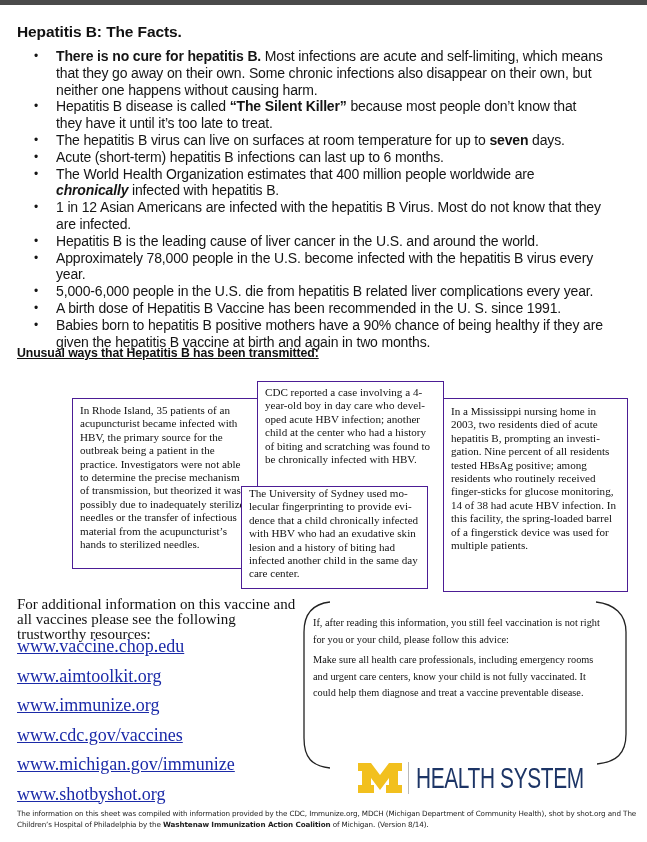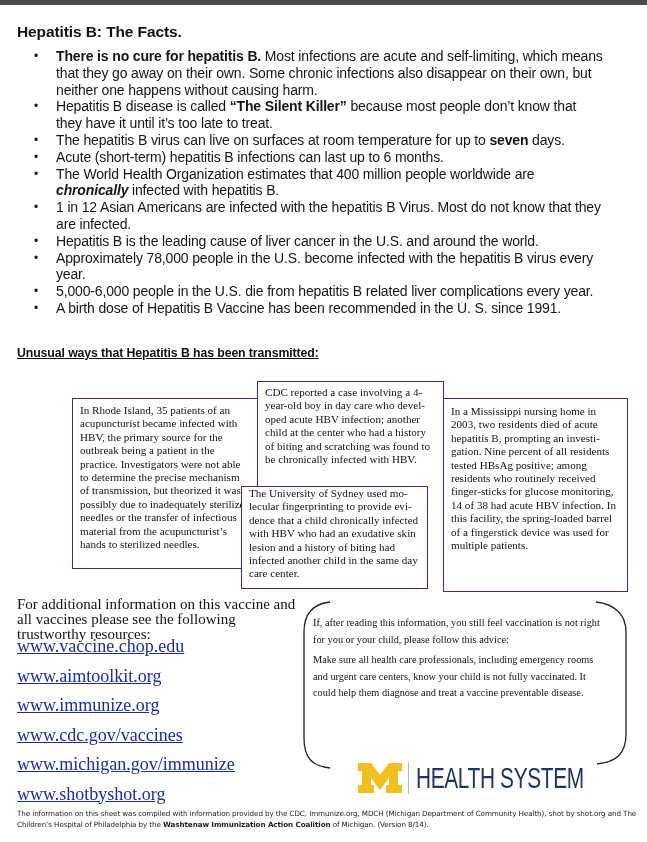--- a/index.html
+++ b/index.html
@@ -87,20 +87,21 @@
   <li><b>There is no cure for hepatitis B.</b><span>  Most infections are acute and self-limiting, which means that they go away on their own.  Some chronic infections also disappear on their own, but neither one happens without causing harm.</span></li>
   <li><span>Hepatitis B disease is called </span><b>“The Silent Killer”</b><span> because most people don’t know that they have it until it’s too late to treat.</span></li>
   <li><span>The hepatitis B virus can live on surfaces at room temperature for up to </span><b>seven</b><span> days.</span></li>
   <li><span>Acute (short-term) hepatitis B infections can last up to 6 months.</span></li>
   <li><span>The World Health Organization estimates that 400 million people worldwide are </span><i>chronically</i><span> infected with hepatitis B.</span></li>
   <li><span>1 in 12 Asian Americans are infected with the hepatitis B Virus.  Most do not know that they are infected.</span></li>
   <li><span>Hepatitis B is the leading cause of liver cancer in the U.S. and around the world.</span></li>
   <li><span>Approximately 78,000 people in the U.S. become infected with the hepatitis B virus every year.</span></li>
   <li><span>5,000-6,000 people in the U.S. die from hepatitis B related liver complications every year.</span></li>
   <li><span>A birth dose of Hepatitis B Vaccine has been recommended in the U. S. since 1991.</span></li>
+  <li><span>Babies born to hepatitis B positive mothers have a 90% chance of being healthy if they are given the hepatitis B vaccine at birth and again in two months.</span></li>
 </ul>
 
 <h2 class="section-head">Unusual ways that Hepatitis B has been transmitted:</h2>
 
 <div class="case case-left">In Rhode Island, 35 patients of an acupuncturist became infected with HBV, the primary source for the outbreak being a patient in the practice. Investigators were not able to determine the precise mechanism of transmission, but theorized it was possibly due to inadequately sterilized needles or the transfer of infectious material from the acupuncturist’s hands to sterilized needles.</div>
 <div class="case case-mid-top">CDC reported a case involving a 4-year-old boy in day care who devel­oped acute HBV infection; another child at the center who had a history of biting and scratching was found to be chronically infected with HBV.</div>
 <div class="case case-mid-bottom">The University of Sydney used mo­lecular fingerprinting to provide evi­dence that a child chronically infect­ed with HBV who had an exudative skin lesion and a history of biting had infected another child in the same day care center.</div>
 <div class="case case-right">In a Mississippi nursing home in 2003, two residents died of acute hepatitis B, prompting an investi­gation. Nine percent of all resi­dents tested HBsAg positive; among residents who routinely received finger-sticks for glucose monitoring, 14 of 38 had acute HBV infection. In this facility, the spring-loaded barrel of a finger­stick device was used for multiple patients.</div>
 
 <div class="resources-intro">For additional information on this vaccine and all vaccines please see the following trustworthy resources:</div>

